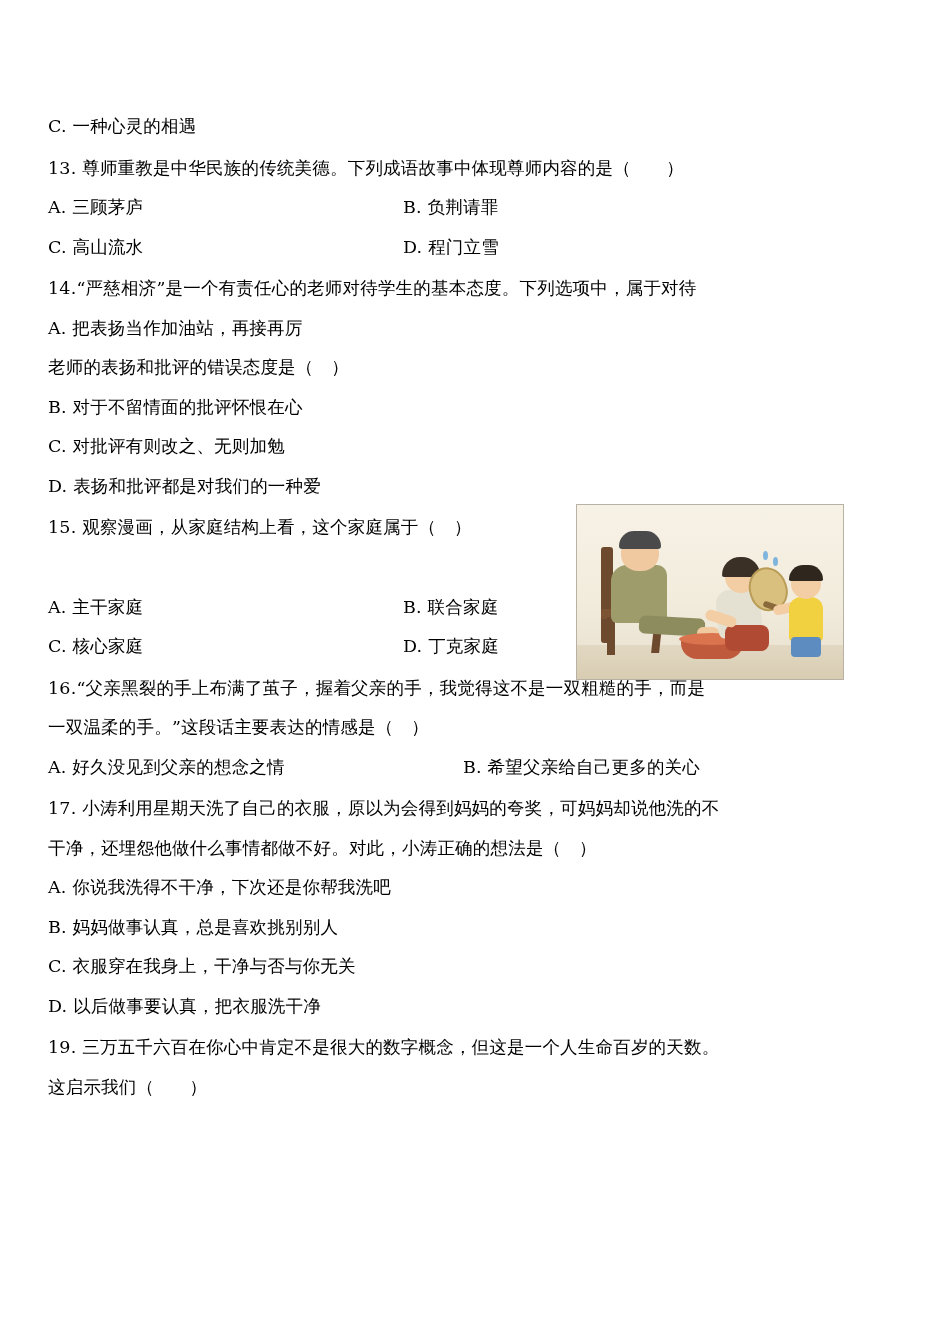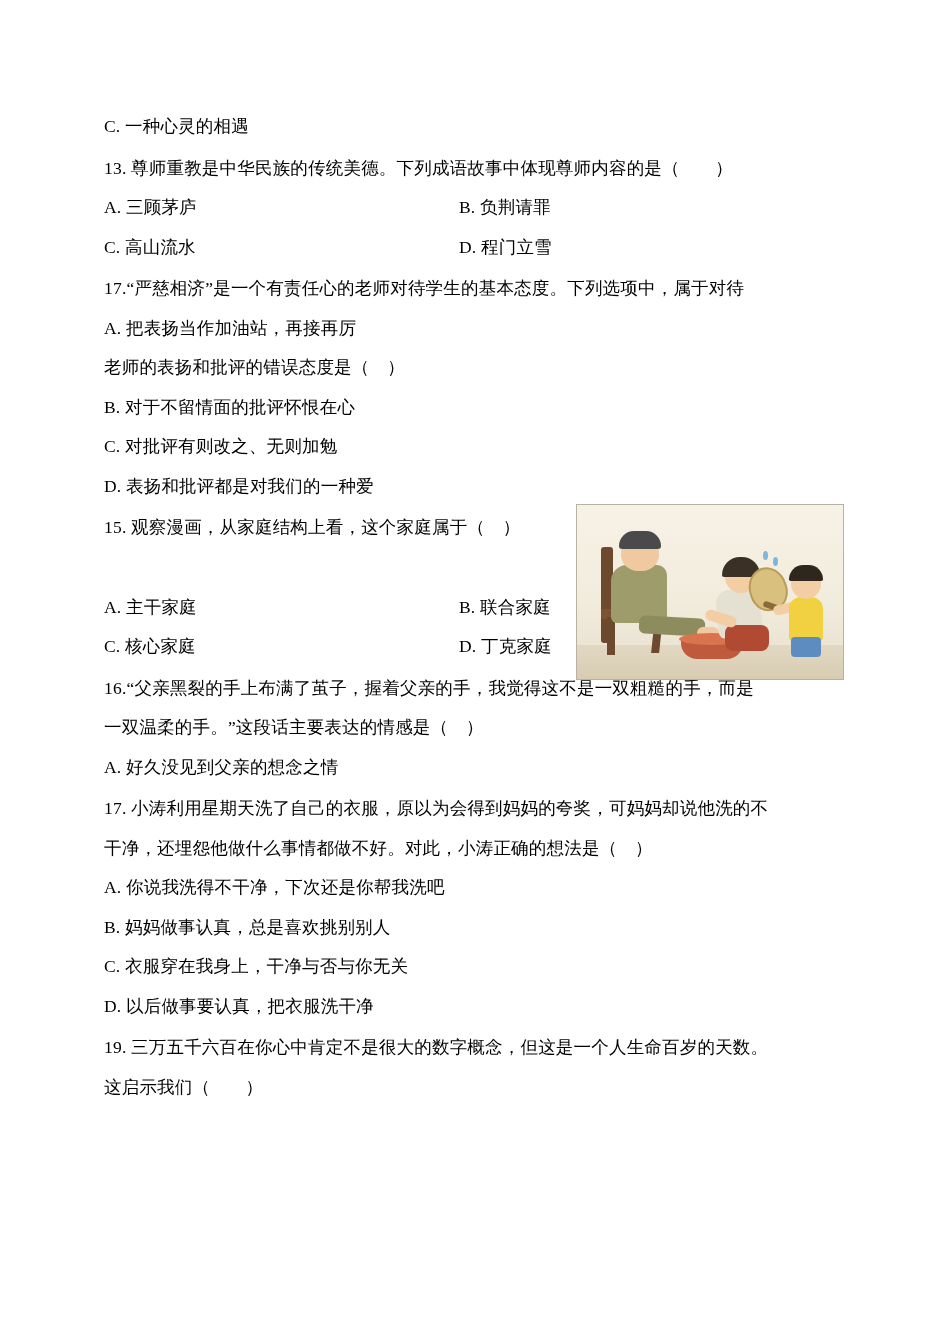--- a/index.html
+++ b/index.html
@@ -13,22 +13,21 @@
     font-family: "DejaVu Serif", "Liberation Serif", serif;
     color: #000000;
     position: relative;
     overflow: hidden;
   }
   .page {
     position: relative;
     width: 786px;
     height: 1342px;
     box-sizing: border-box;
-    padding: 96px 108px 0 104px;
-    font-family: Liberation Serif, serif;
+    padding: 96px 108px 0 48px;
   }
   .line {
     font-size: 17.5px;
     line-height: 1.0;
     margin: 0 0 0 0;
     white-space: pre;
     letter-spacing: 0.2px;
   }
   .q {
     margin-top: 24px;
@@ -269,21 +268,21 @@
   <div class="line opt">
     <span class="a">A. 三顾茅庐</span>
     <span class="b">B. 负荆请罪</span>
   </div>
 
   <div class="line opt">
     <span class="a">C. 高山流水</span>
     <span class="b">D. 程门立雪</span>
   </div>
 
-  <div class="line q">17.“严慈相济”是一个有责任心的老师对待学生的基本态度。下列选项中，属于对待</div>
+  <div class="line q">14.“严慈相济”是一个有责任心的老师对待学生的基本态度。下列选项中，属于对待</div>
   <div class="line opt-single">A. 把表扬当作加油站，再接再厉</div>
 
   <div class="line cont">老师的表扬和批评的错误态度是（　）</div>
   <div class="line opt-single">B. 对于不留情面的批评怀恨在心</div>
   <div class="line opt-single">C. 对批评有则改之、无则加勉</div>
   <div class="line opt-single">D. 表扬和批评都是对我们的一种爱</div>
 
   <div class="line q">15. 观察漫画，从家庭结构上看，这个家庭属于（　）</div>
 
   <div style="height: 40px;"></div>
@@ -296,20 +295,21 @@
   <div class="line opt">
     <span class="a">C. 核心家庭</span>
     <span class="b">D. 丁克家庭</span>
   </div>
 
   <div class="line q">16.“父亲黑裂的手上布满了茧子，握着父亲的手，我觉得这不是一双粗糙的手，而是</div>
   <div class="line cont">一双温柔的手。”这段话主要表达的情感是（　）</div>
 
   <div class="line opt wide">
     <span class="a">A. 好久没见到父亲的想念之情</span>
+    <span class="b">B. 希望父亲给自己更多的关心</span>
   </div>
 
 
   <div class="line q">17. 小涛利用星期天洗了自己的衣服，原以为会得到妈妈的夸奖，可妈妈却说他洗的不</div>
   <div class="line cont">干净，还埋怨他做什么事情都做不好。对此，小涛正确的想法是（　）</div>
 
   <div class="line opt-single">A. 你说我洗得不干净，下次还是你帮我洗吧</div>
   <div class="line opt-single">B. 妈妈做事认真，总是喜欢挑别别人</div>
   <div class="line opt-single">C. 衣服穿在我身上，干净与否与你无关</div>
   <div class="line opt-single">D. 以后做事要认真，把衣服洗干净</div>

